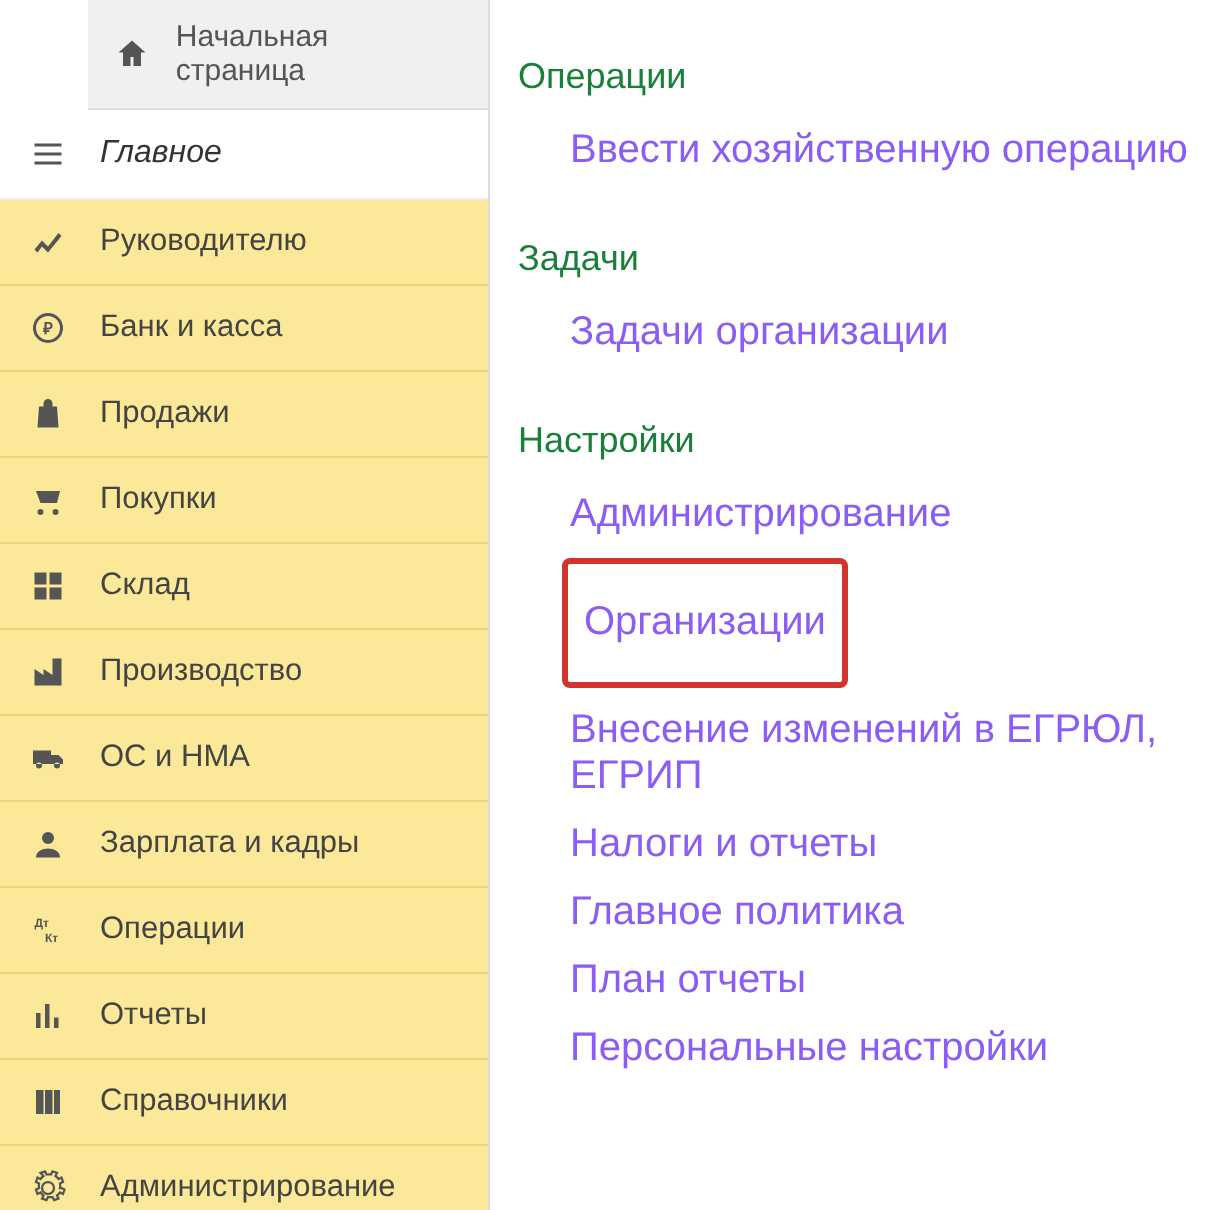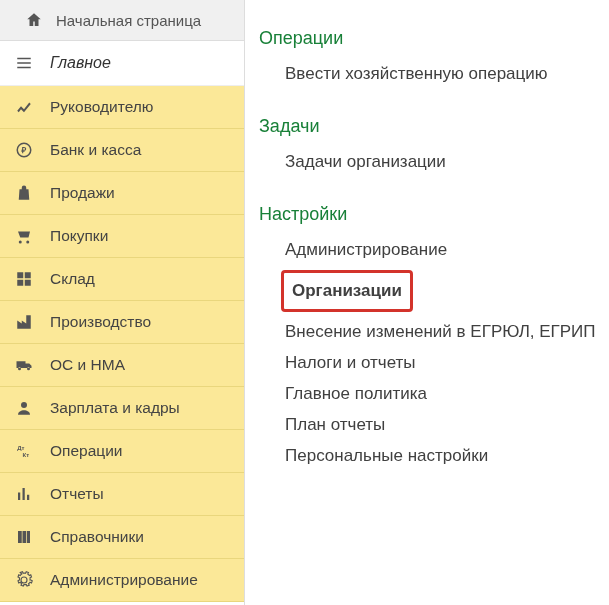--- a/index.html
+++ b/index.html
@@ -15,24 +15,25 @@
   .container { display: flex; height: 100%; }
   .sidebar {
     width: 245px;
     flex-shrink: 0;
     border-right: 1px solid #ddd;
   }
   .home-row {
     display: flex;
     align-items: center;
     gap: 12px;
-    padding: 10px 24px;
+    padding: 10px 12px;
     background: #f0f0f0;
     border-bottom: 1px solid #ddd;
     color: #555;
+    margin-left: 44px;
   }
   .main-row {
     display: flex;
     align-items: center;
     gap: 16px;
     padding: 12px 14px;
     background: #fff;
     border-bottom: 1px solid #eee;
     color: #333;
     font-size: 16px;
@@ -64,30 +65,29 @@
   .section { margin-bottom: 22px; }
   .section-title {
     color: #188038;
     font-size: 18px;
     font-weight: 400;
     margin-bottom: 14px;
   }
   .section-items { padding-left: 22px; }
   .section-link {
     display: inline-block;
-    color: #404040;
-    font-size: 17px;
+    color: #8b5cf6;
+    font-size: 20px;
     margin-bottom: 9px;
     padding: 1px 4px;
   }
   .highlighted {
     border: 3px solid #d3332b;
     border-radius: 4px;
-    padding: 8px 8px;
-    font-weight: bold;
+    padding: 18px 8px;
   }
 </style>
 </head>
 <body>
 
 <div class="container">
   <div class="sidebar">
     <div class="home-row">
       <span class="icon">
         <svg viewBox="0 0 24 24">

